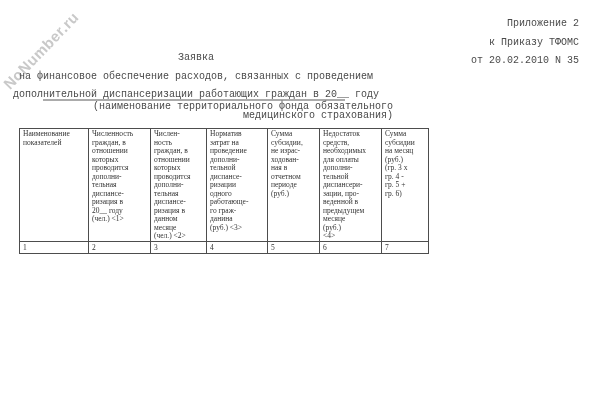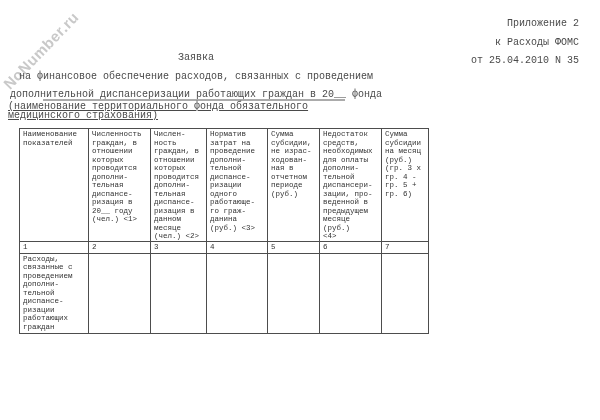--- a/index.html
+++ b/index.html
@@ -49,33 +49,32 @@
     position: absolute;
     left: 43px;
     top: 99px;
     width: 302px;
     height: 0;
     border-top: 2px solid #ababab;
   }
   .fund-caption {
     position: absolute;
     top: 102px;
-    left: 8px;
+    left: 1px;
     width: 392px;
-    text-align: left;
-    white-space: pre-line;
-    text-decoration: underline;
+    text-align: right;
+    white-space: pre-line;
   }
   table.grid {
     position: absolute;
     left: 19px;
     top: 128px;
     border-collapse: collapse;
     table-layout: fixed;
-    font-family: Liberation Mono, monospace;
+    font-family: Liberation Serif, serif;
     font-size: 7.5px;
     line-height: 8.5px;
     color: #333333;
   }
   table.grid th, table.grid td {
     border: 1px solid #4d4d4d;
     vertical-align: top;
     text-align: left;
     font-weight: normal;
     padding: 1px 2px 0 3px;
@@ -94,28 +93,28 @@
 </style>
 </head>
 <body>
 
 <div class="page">
 
   <div class="watermark">NoNumber.ru</div>
 
   <div class="header-note mono">
     <div>Приложение 2</div>
-    <div>к Расходы ФОМС</div>
-    <div>от 25.04.2010 N 35</div>
+    <div>к Приказу ТФОМС</div>
+    <div>от 20.02.2010 N 35</div>
   </div>
 
   <div class="doc-title mono">
     <div>Заявка</div>
     <div>на финансовое обеспечение расходов, связанных с проведением</div>
-    <div>дополнительной диспансеризации работающих граждан в 20__ фонда</div>
+    <div>дополнительной диспансеризации работающих граждан в 20__ году</div>
   </div>
 
   <div class="fund-line"></div>
   <div class="fund-caption mono">(наименование территориального фонда обязательного
 медицинского страхования)</div>
 
   <table class="grid">
     <colgroup>
       <col style="width:69px">
         <col style="width:62px">
@@ -197,34 +196,17 @@
       </tr>
       <tr class="nums">
         <td>1</td>
         <td>2</td>
         <td>3</td>
         <td>4</td>
         <td>5</td>
         <td>6</td>
         <td>7</td>
       </tr>
-      <tr class="body">
-        <td>Расходы,
-связанные с
-проведением
-дополни-
-тельной
-диспансе-
-ризации
-работающих
-граждан</td>
-        <td></td>
-        <td></td>
-        <td></td>
-        <td></td>
-        <td></td>
-        <td></td>
-      </tr>
     </tbody>
   </table>
 
 
 </div>
 
 </body></html>

